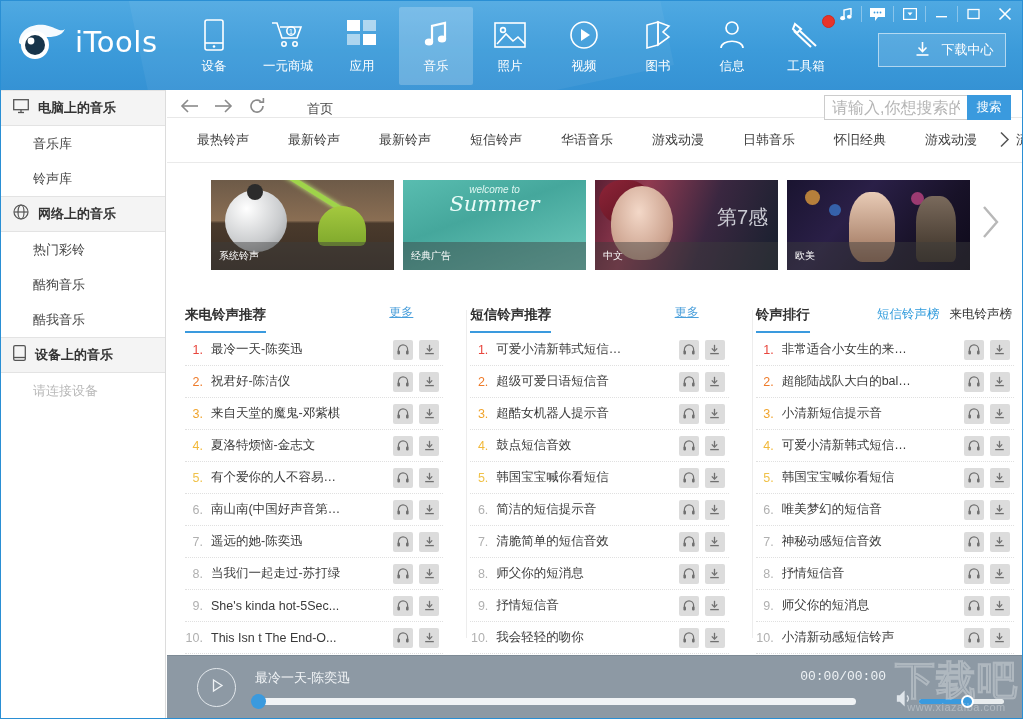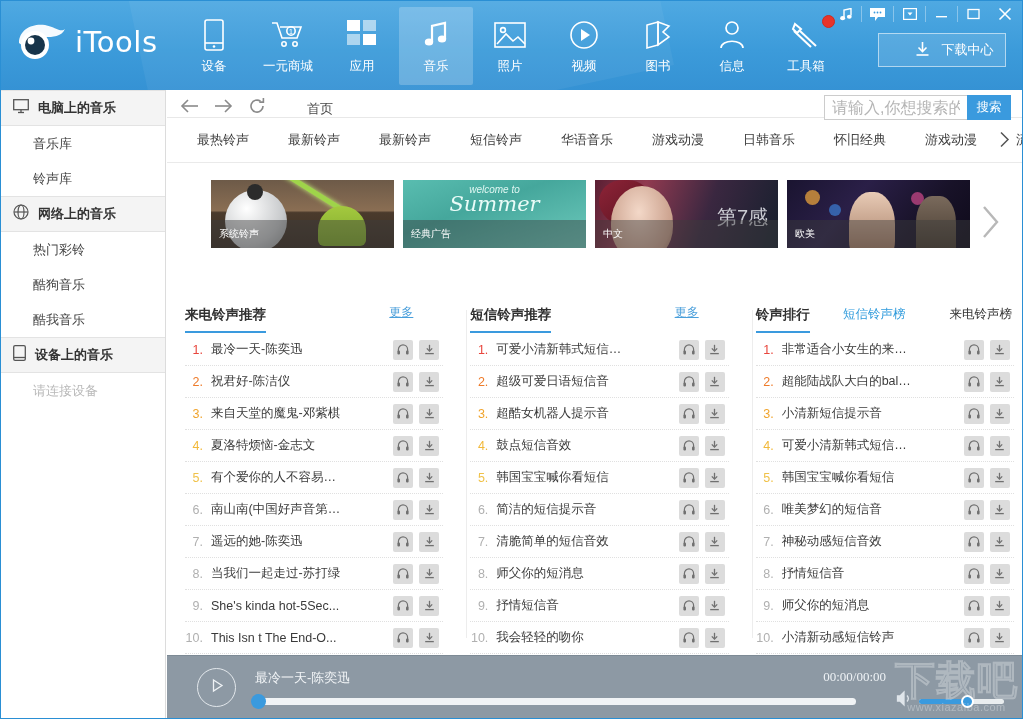--- a/index.html
+++ b/index.html
@@ -68,21 +68,21 @@
   .searchbtn { width: 44px; height: 25px; background: #3a9ade; color: #fff; font-size: 12.5px;
                display: flex; align-items: center; justify-content: center; cursor: pointer; }
 
   .tabstrip { position: relative; height: 45px; border-bottom: 1px solid #eaeaea;
               display: flex; align-items: center; padding-left: 30px; }
   .tab { font-size: 13px; color: #3c3c3c; margin-right: 39px; cursor: pointer; white-space: nowrap; }
   .tab-more { position: absolute; right: 14px; top: 13px; color: #555; cursor: pointer; font-size: 16px; }
 
   
   .banners { position: relative; height: 110px; margin-top: 17px; padding-left: 44px; display: flex; gap: 9px; }
-  .banner { width: 183px; height: 68px; position: relative; overflow: hidden; cursor: pointer; }
+  .banner { width: 183px; height: 90px; position: relative; overflow: hidden; cursor: pointer; }
   .banner-cap { position: absolute; left: 0; bottom: 0; width: 100%; height: 28px;
                 background: rgba(60,60,60,.45); color: #fff; font-size: 10px;
                 display: flex; align-items: center; padding-left: 8px; }
   .bn-arrow { position: absolute; right: 22px; top: 24px; color: #b8b8b8; font-size: 34px;
               cursor: pointer; font-weight: 300; line-height: 1; }
 
   
   .b1 { background: linear-gradient(180deg,#6d5a48 0%,#8a6e53 45%,#4a3a2c 48%,#3a2e24 100%); }
   .b1 .apple { position:absolute; left:14px; top:10px; width:62px; height:62px; border-radius:50%;
                background: radial-gradient(circle at 35% 30%, #ffffff, #c9cbcd 60%, #8f9294); }
@@ -121,42 +121,42 @@
   
   .columns { position: relative; display: flex; padding: 16px 0 0 18px; gap: 17px; }
   .col { width: 278px; padding-right: 10px; position: relative; }
   .col + .col:before { content:""; position:absolute; left:-4px; top: 4px; width:1px; height: 328px; background:#ededed; }
   .col-head { position: relative; height: 28px; display: flex; align-items: flex-start; }
   .col-title { font-size: 13.5px; font-weight: bold; color: #2f2f2f; padding-bottom: 7px;
                border-bottom: 2px solid #3a9ade; }
   .col-more { position: absolute; right: 30px; top: -2px; font-size: 12px; color: #4a9fdb;
               text-decoration: underline; cursor: pointer; }
   .col-links { position: absolute; right: 2px; top: 0; display: flex; gap: 10px; }
-  .col-link { font-size: 12.5px; cursor: pointer; color: #333; margin-left: 34px; }
+  .col-link { font-size: 12.5px; cursor: pointer; color: #333; }
   .col-link.on { color: #2f9bdc; }
 
   .row { display: flex; align-items: center; height: 32px; border-bottom: 1px dotted #e0e0e0; }
   .rk { width: 24px; font-size: 12.5px; text-align: right; padding-right: 6px; }
   .rk1 { color: #e8453c; } .rk2 { color: #ee7b2a; } .rk3 { color: #f0a42d; }
   .rk4 { color: #f2b93a; } .rk5 { color: #f0c24a; } .rkn { color: #b0b0b0; }
   .rname { flex: 1; font-size: 12.5px; color: #3a3a3a; white-space: nowrap; overflow: hidden;
            text-overflow: ellipsis; padding-left: 2px; cursor: pointer; }
   .racts { display: flex; gap: 6px; padding-right: 4px; }
   .abtn { width: 20px; height: 20px; background: #dcdcdc; border-radius: 2px;
           display: flex; align-items: center; justify-content: center; cursor: pointer; }
 
   
   .player { position: absolute; left: 166px; bottom: 0; width: 857px; height: 63px;
             background: #8d99a4; border-top: 1px solid #7d8a95; overflow: hidden; }
   .play-btn { position: absolute; left: 30px; top: 12px; width: 39px; height: 39px; border-radius: 50%;
               border: 1px solid #e3e8ec; display: flex; align-items: center; justify-content: center;
               cursor: pointer; }
   .track { position: absolute; left: 88px; top: 13px; font-size: 13px; color: #f2f5f7; }
   .ttime { position: absolute; right: 138px; top: 13px; font-size: 13px; color: #eef2f5;
-           font-family: Liberation Serif, serif; }
+           font-family: Liberation Mono, monospace; }
   .seek { position: absolute; left: 92px; top: 42px; width: 597px; height: 7px;
           background: #f0f3f5; border-radius: 4px; cursor: pointer; }
   .seek-knob { position: absolute; left: -8px; top: -4px; width: 15px; height: 15px; border-radius: 50%;
                background: #3a9ade; }
   .vol-ico { position: absolute; right: 110px; top: 34px; cursor: pointer; }
   .vol { position: absolute; right: 20px; top: 43px; width: 85px; height: 5px;
          background: #e9edef; border-radius: 3px; cursor: pointer; }
   .vol-fill { position: absolute; left: 0; top: 0; height: 5px; width: 48px; background: #3a9ade; border-radius: 3px; }
   .vol-knob { position: absolute; left: 42px; top: -4px; width: 13px; height: 13px; border-radius: 50%;
               background: #3a9ade; border: 2px solid #fff; }

